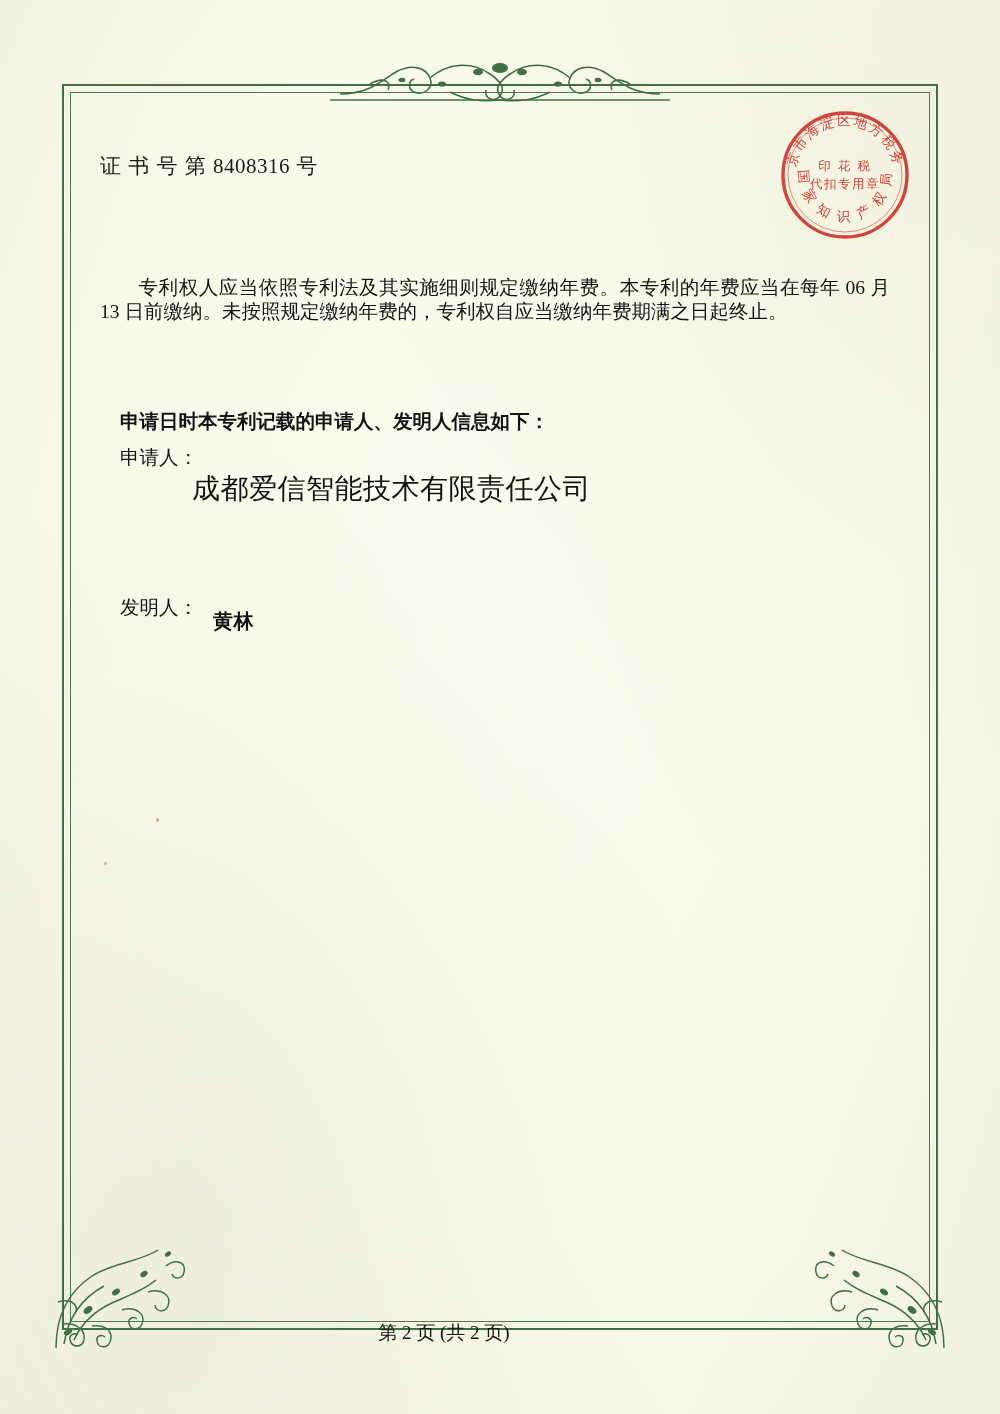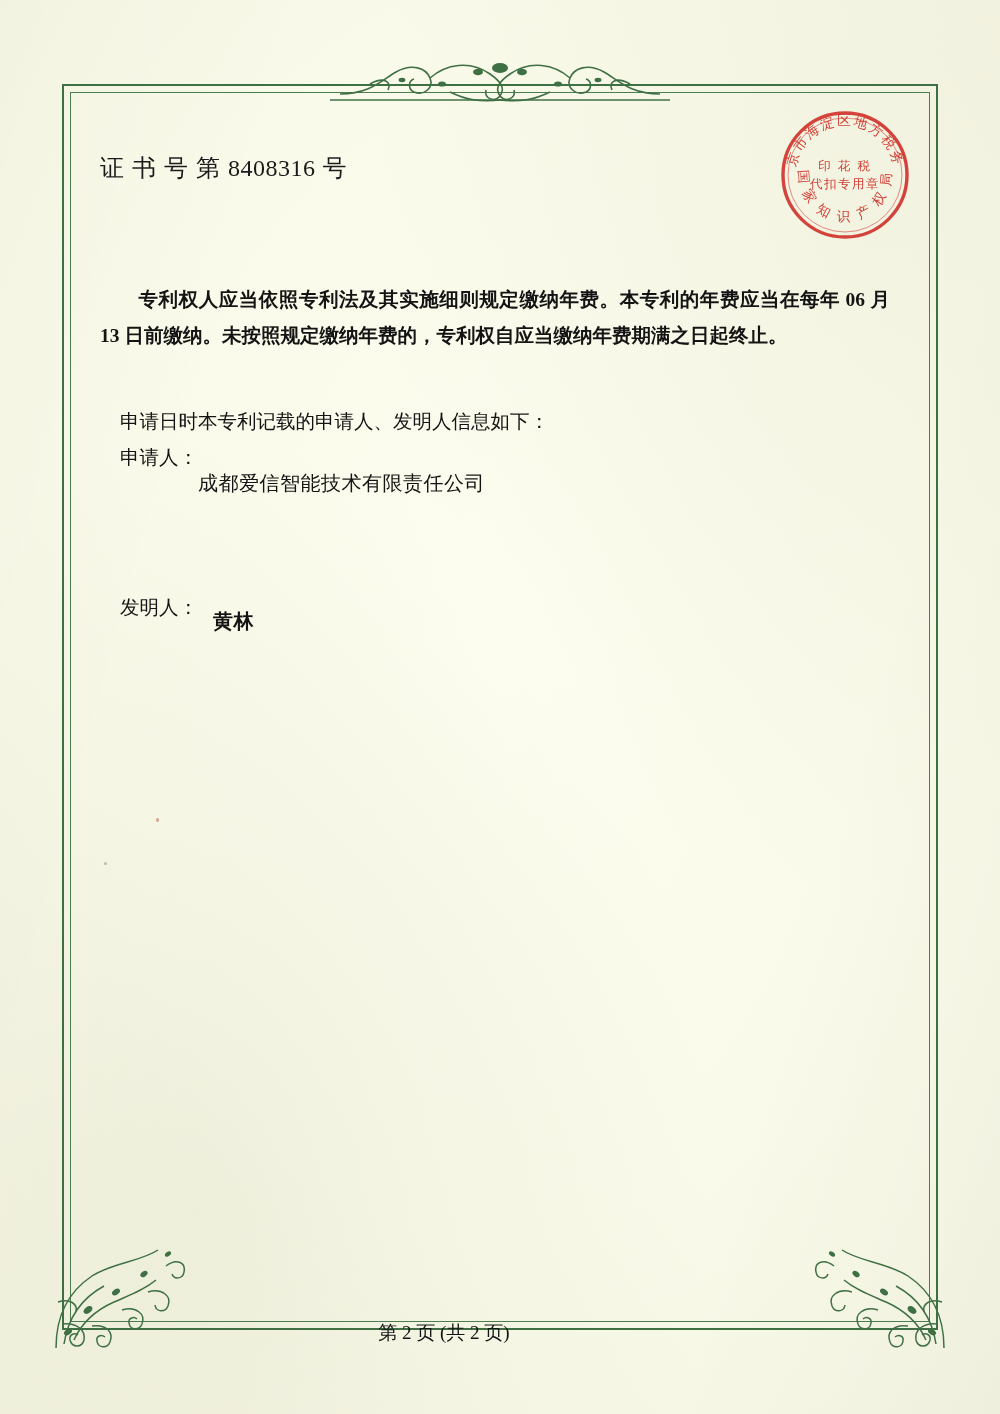--- a/index.html
+++ b/index.html
@@ -68,61 +68,61 @@
     height: 150px;
   }
   .fc-bl { left: 48px; bottom: 58px; }
   .fc-br { right: 48px; bottom: 58px; transform: scaleX(-1); }
 
   
   .cert-no {
     position: absolute;
     left: 100px;
     top: 152px;
-    font-size: 24px;
+    font-size: 21px;
     letter-spacing: 1px;
     color: #1b1b1b;
     text-align: right;
   }
   .cert-no .num { letter-spacing: 0.5px; }
 
   .para {
     position: absolute;
     left: 100px;
-    top: 282px;
+    top: 276px;
     width: 790px;
     font-size: 19.5px;
-    line-height: 36px;
+    line-height: 24px;
     color: #141414;
     text-align: justify;
     text-indent: 0;
-    font-weight: bold;
   }
   .para .indent { display: inline-block; width: 38px; }
 
   .block-applicant-title {
     position: absolute;
     left: 120px;
     top: 408px;
     font-size: 19.5px;
     color: #141414;
+    font-weight: bold;
   }
   .label-applicant {
     position: absolute;
     left: 120px;
     top: 444px;
     font-size: 19.5px;
     color: #141414;
     font-family: Liberation Serif, serif;
   }
   .value-applicant {
     position: absolute;
-    left: 198px;
+    left: 192px;
     top: 470px;
-    font-size: 20px;
+    font-size: 28px;
     color: #141414;
     letter-spacing: 0.5px;
   }
   .label-inventor {
     position: absolute;
     left: 120px;
     top: 578px;
     font-size: 19.5px;
     color: #141414;
     margin-top: 16px;

